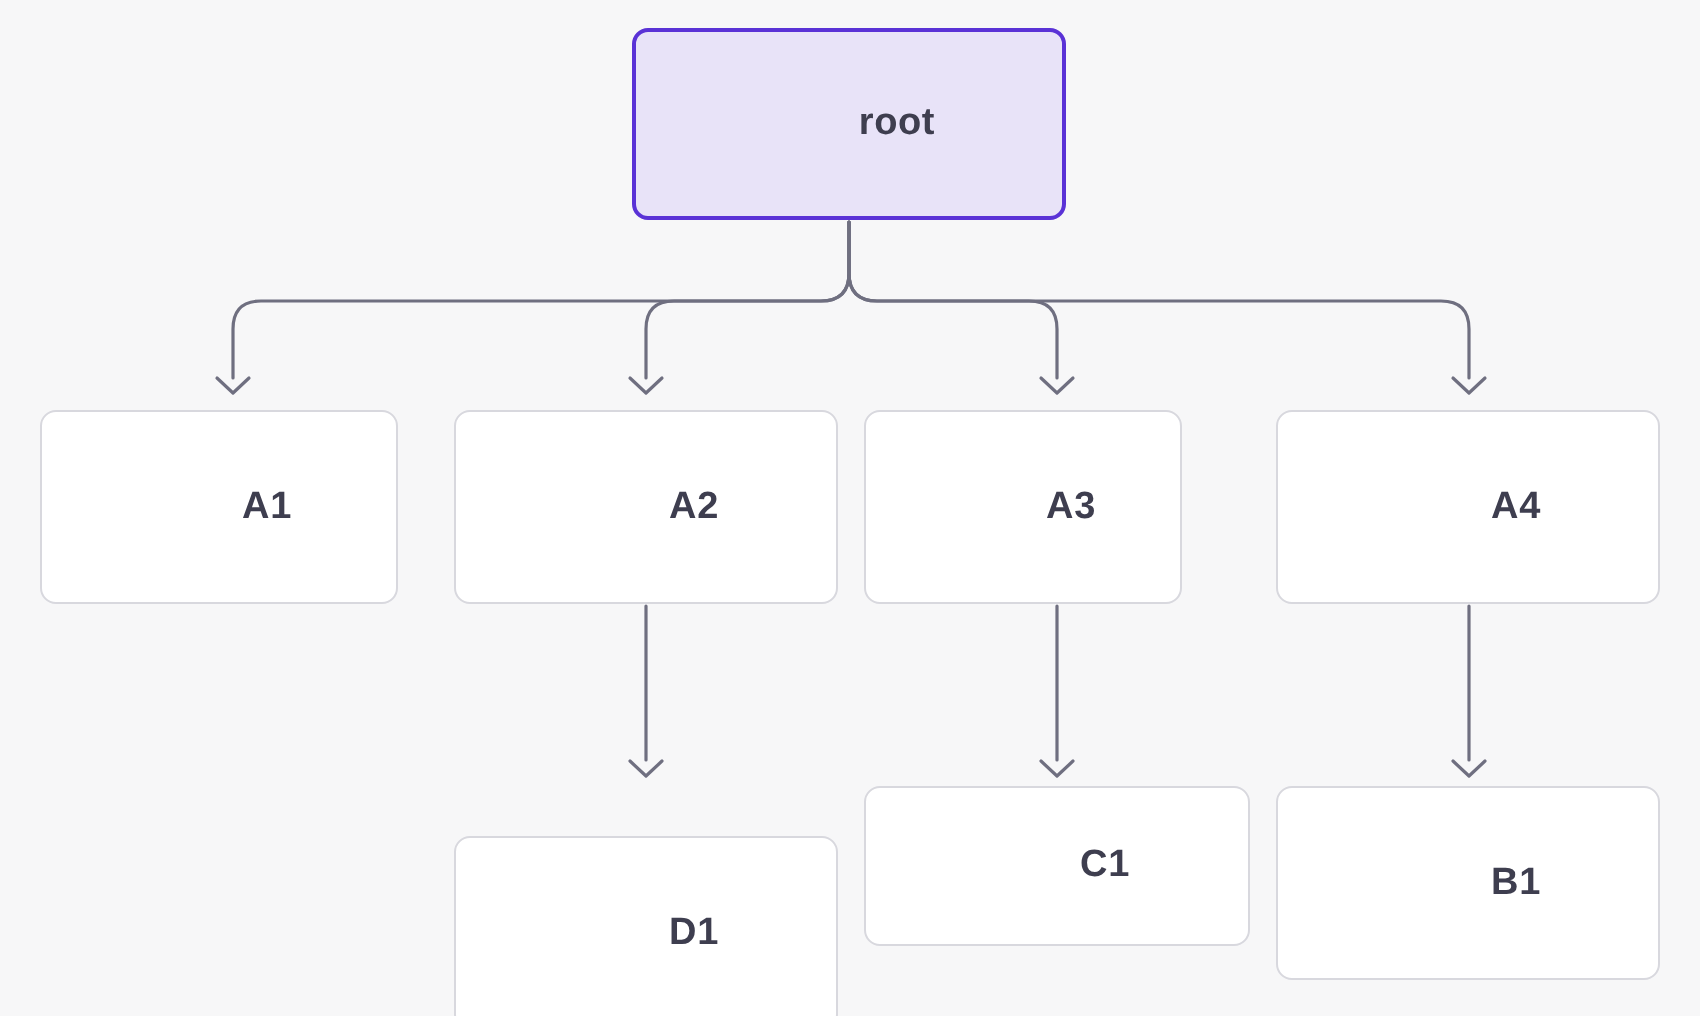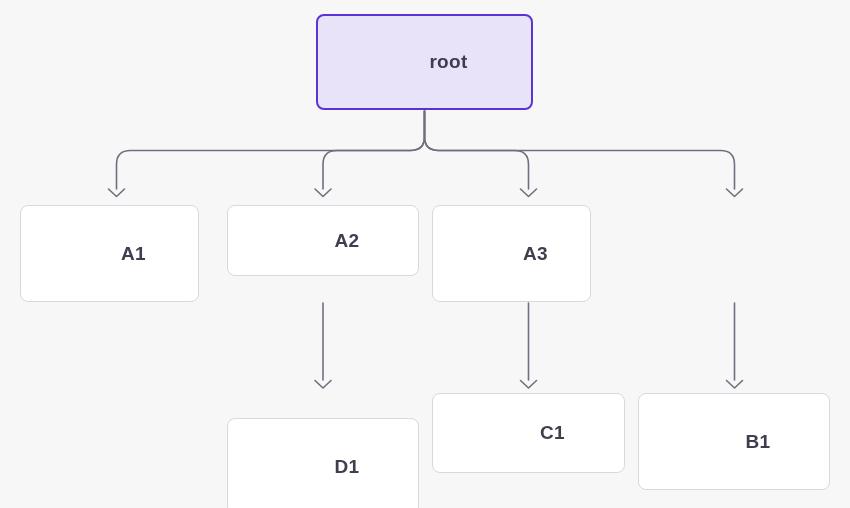--- a/index.html
+++ b/index.html
@@ -36,21 +36,21 @@
     color: #3e3e4f;
     letter-spacing: 0.3px;
     padding-left: 48px;
   }
   .node.root {
     background: #e8e3f8;
     border: 2px solid #5a32d6;
   }
   #node-root { left: 316px; top: 14px;  width: 217px; height: 96px; }
   #node-a1   { left: 20px;  top: 205px; width: 179px; height: 97px; }
-  #node-a2   { left: 227px; top: 205px; width: 192px; height: 71px; }
+  #node-a2   { left: 227px; top: 205px; width: 192px; height: 97px; }
   #node-a3   { left: 432px; top: 205px; width: 159px; height: 97px; }
   #node-a4   { left: 638px; top: 205px; width: 192px; height: 97px; }
   #node-d1   { left: 227px; top: 393px; width: 192px; height: 97px; margin-top: 25px; }
   #node-c1   { left: 432px; top: 393px; width: 193px; height: 80px; }
   #node-b1   { left: 638px; top: 393px; width: 192px; height: 97px; }
   .edge {
     fill: none;
     stroke: #6f6f80;
     stroke-width: 1.6;
     stroke-linecap: round;
@@ -92,20 +92,23 @@
 
   <div class="node" id="node-a1">
     <span>A1</span>
   </div>
   <div class="node" id="node-a2">
     <span>A2</span>
   </div>
   <div class="node" id="node-a3">
     <span>A3</span>
   </div>
+  <div class="node" id="node-a4">
+    <span>A4</span>
+  </div>
 
   <div class="node" id="node-d1">
     <span>D1</span>
   </div>
   <div class="node" id="node-c1">
     <span>C1</span>
   </div>
   <div class="node" id="node-b1">
     <span>B1</span>
   </div>

